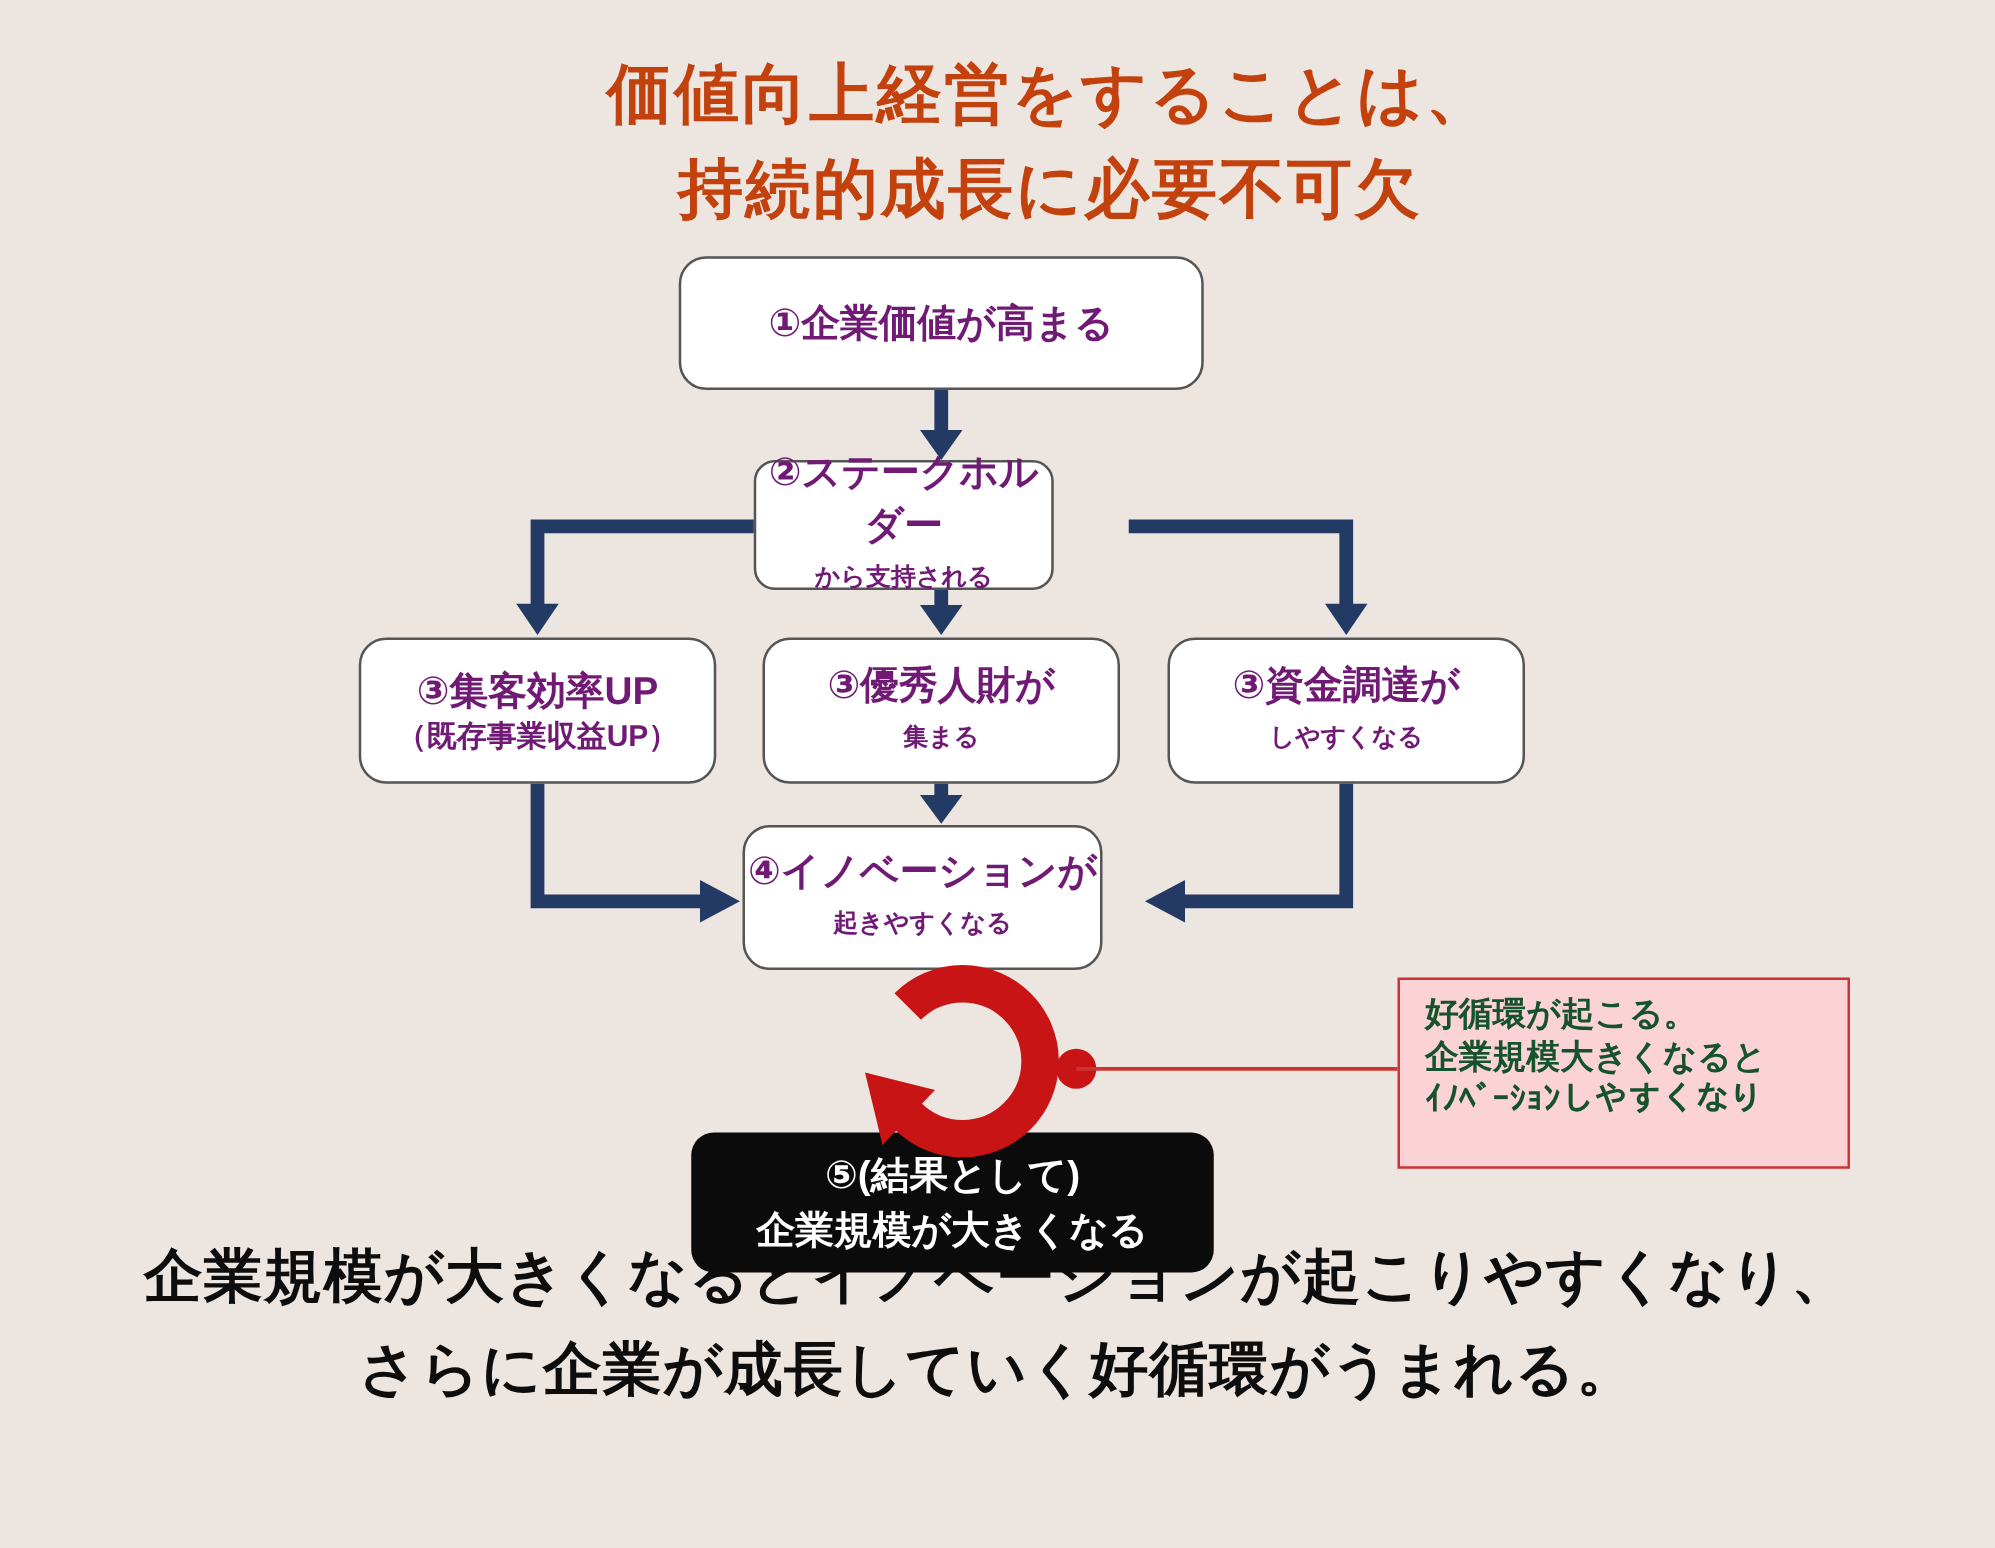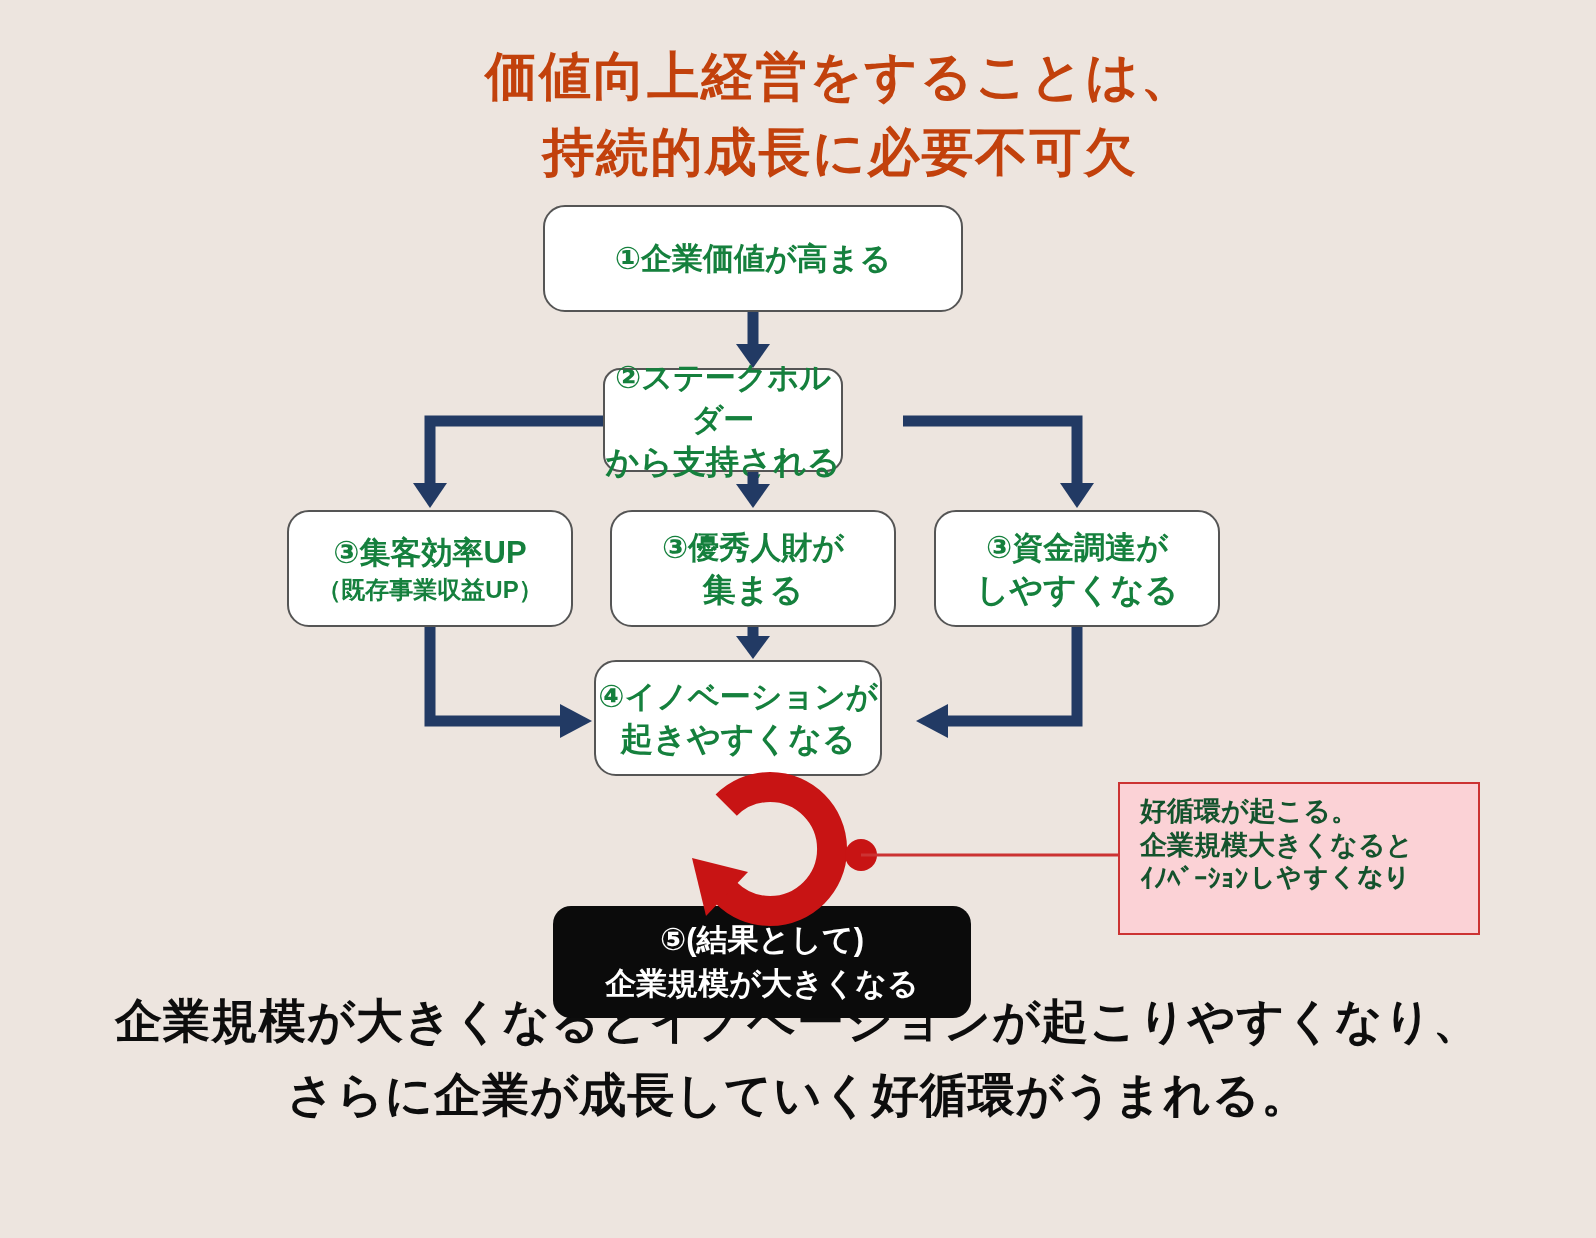--- a/index.html
+++ b/index.html
@@ -19,24 +19,24 @@
   .footer{
     position:absolute;left:0;top:984px;width:100%;
     text-align:center;font-size:47px;font-weight:800;
     color:#0d0d0d;line-height:74px;letter-spacing:1px;
   }
   
   .fbox{
     position:absolute;box-sizing:border-box;
     background:#ffffff;border:2px solid #555555;border-radius:22px;
     display:flex;flex-direction:column;justify-content:center;align-items:center;
-    z-index:2;color:#15803d;font-weight:800;text-align:center;
+    z-index:2;color:#701a75;font-weight:800;text-align:center;
   }
   .fbox .l1{font-size:31px;line-height:42px;}
-  .fbox .l2{font-size:33px;line-height:42px;}
+  .fbox .l2{font-size:20px;line-height:42px;}
   .fbox .l2.small{font-size:24px;line-height:32px;}
   #box1{left:543px;top:205px;width:420px;height:107px;}
   #box2{left:603px;top:368px;width:240px;height:104px;border-radius:17px;}
   #box3L{left:287px;top:510px;width:286px;height:117px;}
   #box3C{left:610px;top:510px;width:286px;height:117px;}
   #box3R{left:934px;top:510px;width:286px;height:117px;}
   #box4{left:594px;top:660px;width:288px;height:116px;}
   #box5{
     position:absolute;left:553px;top:906px;width:418px;height:112px;
     background:#0B0B0B;border-radius:18px;z-index:2;

